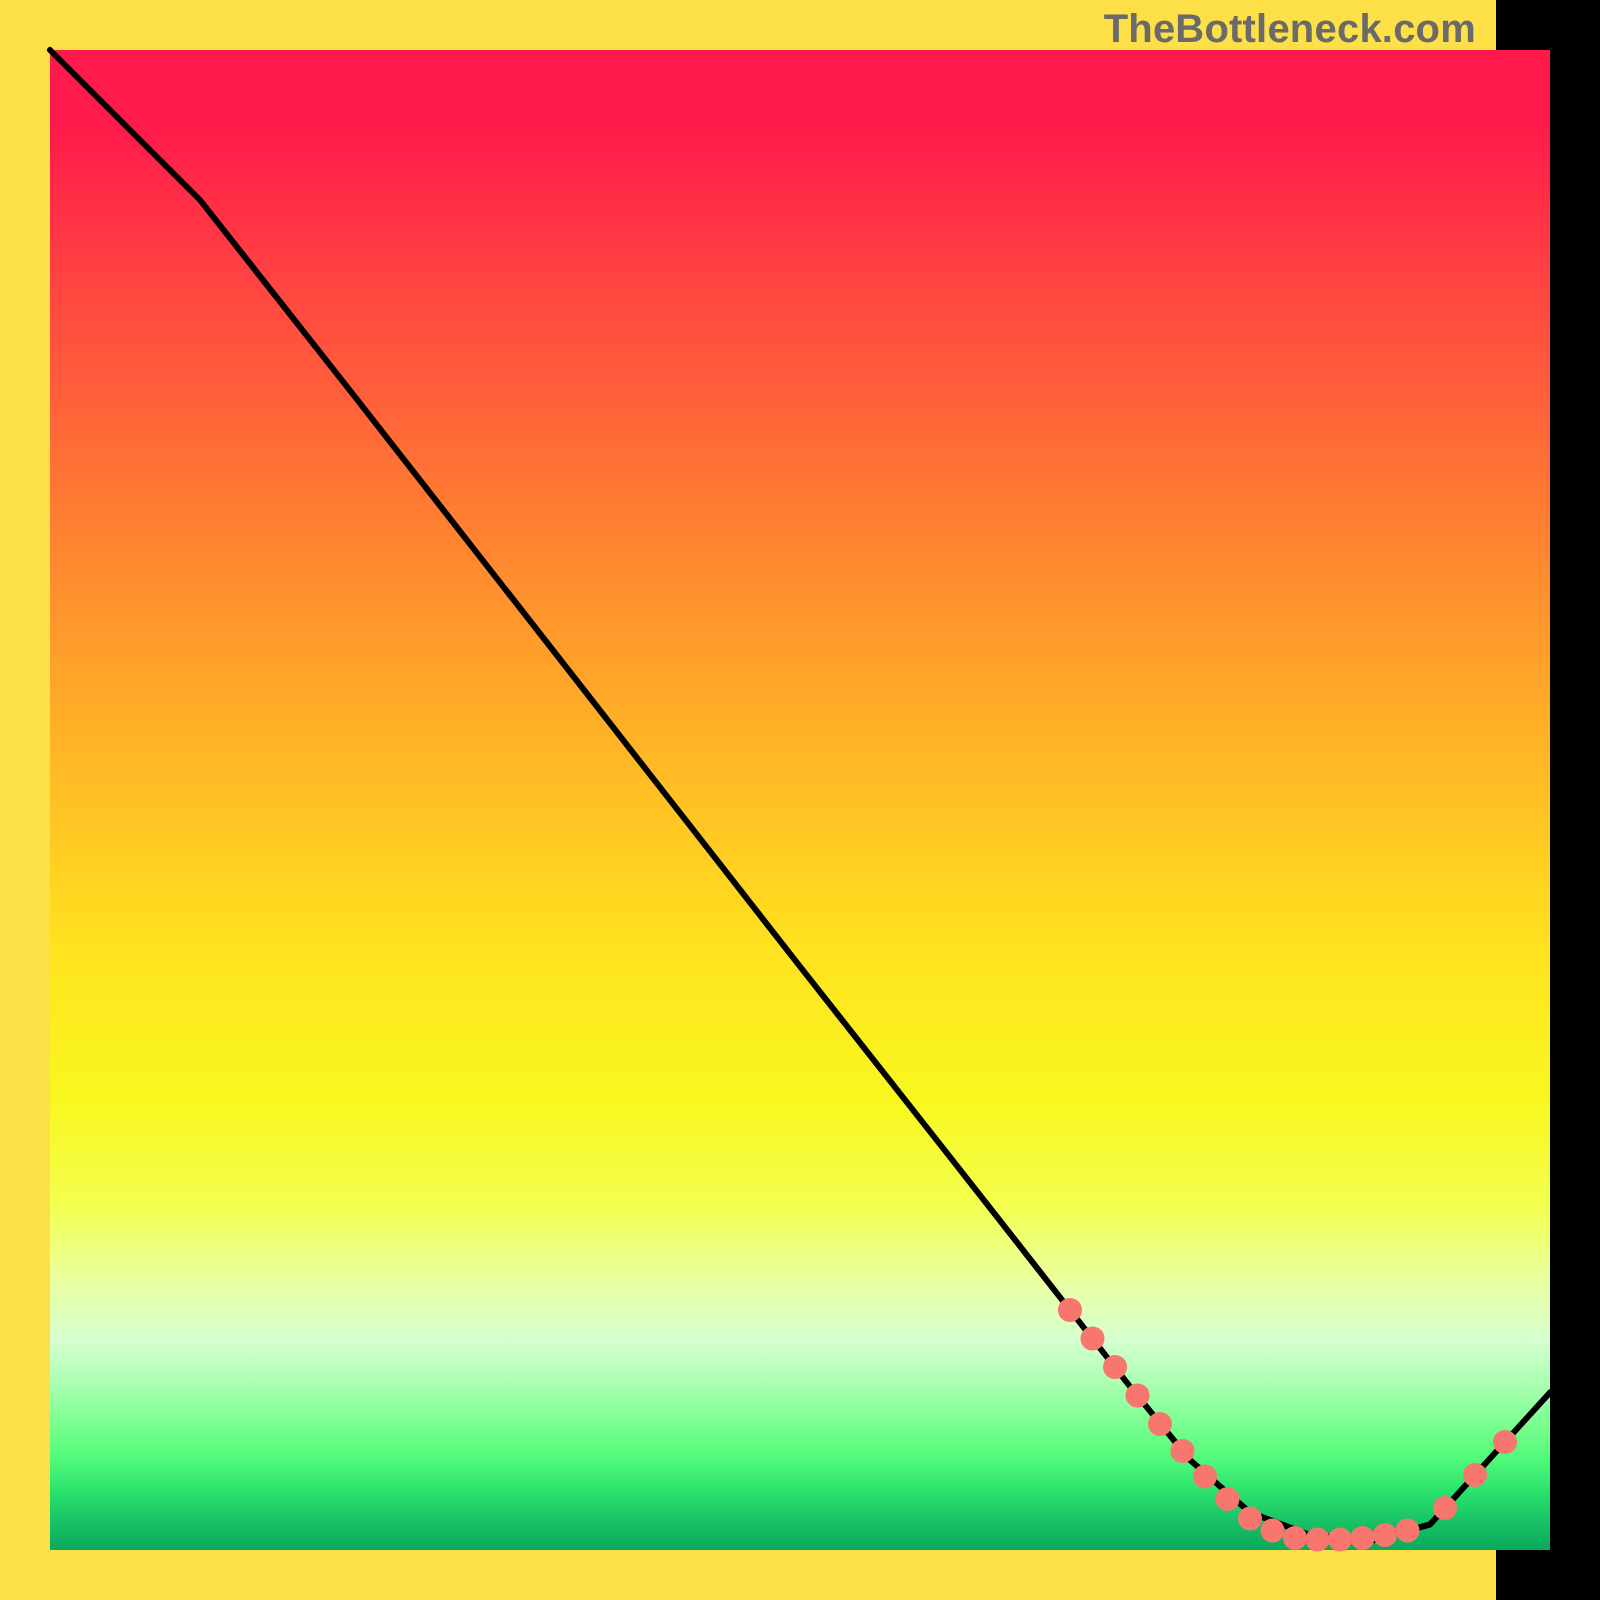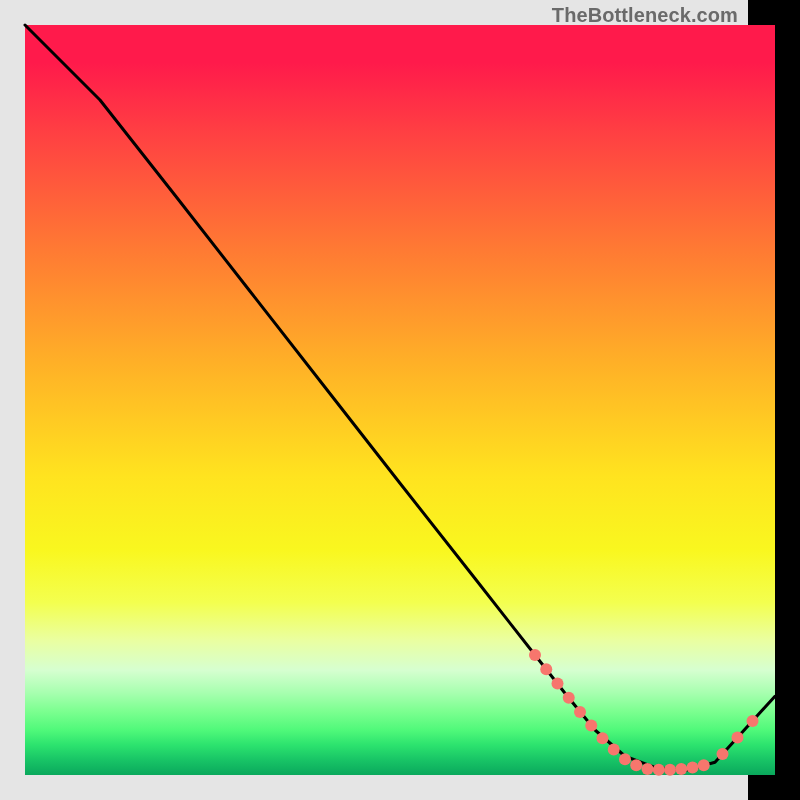--- a/index.html
+++ b/index.html
@@ -7,21 +7,21 @@
     padding: 0;
     width: 800px;
     height: 800px;
     background: #000;
     overflow: hidden;
   }
   .stage {
     position: relative;
     width: 748px;
     height: 800px;
-    background: #e5e5e5;
+    background: #fde047;
   }
   .plot-area {
     position: absolute;
     left: 25px;
     top: 25px;
     width: 750px;
     height: 750px;
   }
   .gradient-bg {
     position: absolute;

